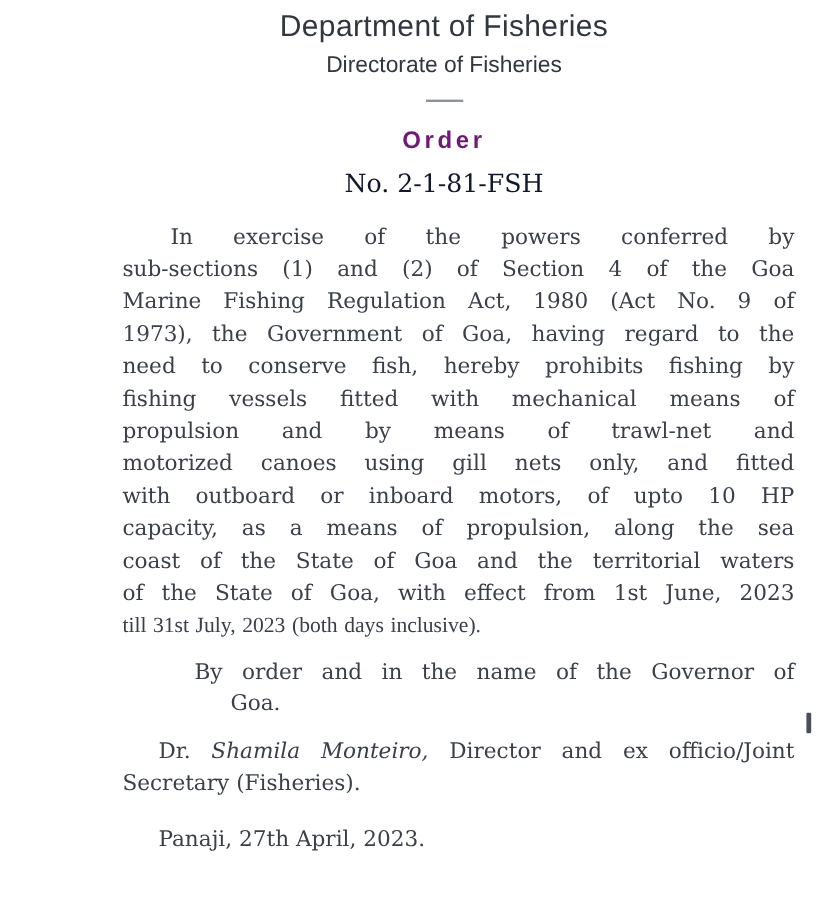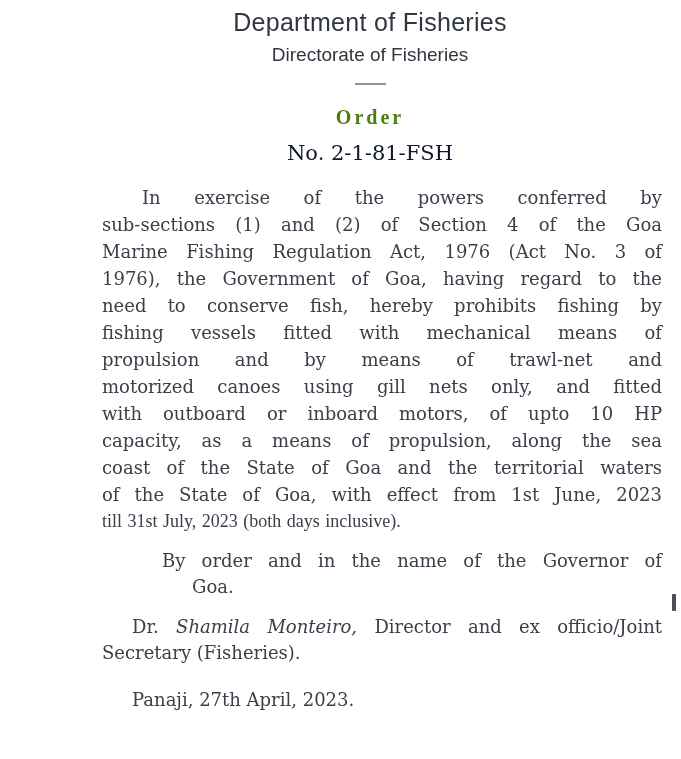--- a/index.html
+++ b/index.html
@@ -39,26 +39,26 @@
     color: #31373f;
   }
   .rule {
     width: 31px;
     height: 2px;
     margin: 16px auto 0 auto;
     background: #8d939a;
   }
   .order-heading {
     margin-top: 22px;
-    font-family: Liberation Serif, serif;
+    font-family: Liberation Sans, sans-serif;
     font-weight: bold;
     font-size: 20px;
     line-height: 21px;
     letter-spacing: 3px;
-    color: #4d7c0f;
+    color: #701a75;
   }
   .order-number {
     margin-top: 14px;
     font-size: 21px;
     line-height: 22px;
     color: #0f172a;
   }
   
   .doc-body {
     margin-left: 102px;
@@ -122,22 +122,22 @@
     <div class="rule"></div>
     <div class="order-heading">Order</div>
     <div class="order-number">No. 2-1-81-FSH</div>
   </header>
 
   <main class="doc-body">
 
     <div class="para">
         <div class="jline">In exercise of the powers conferred by</div>
         <div class="jline">sub-sections (1) and (2) of Section 4 of the Goa</div>
-        <div class="jline">Marine Fishing Regulation Act, 1976 (Act No. 3 of</div>
-        <div class="jline">1976), the Government of Goa, having regard to the</div>
+        <div class="jline">Marine Fishing Regulation Act, 1980 (Act No. 9 of</div>
+        <div class="jline">1973), the Government of Goa, having regard to the</div>
         <div class="jline">need to conserve fish, hereby prohibits fishing by</div>
         <div class="jline">fishing vessels fitted with mechanical means of</div>
         <div class="jline">propulsion and by means of trawl-net and</div>
         <div class="jline">motorized canoes using gill nets only, and fitted</div>
         <div class="jline">with outboard or inboard motors, of upto 10 HP</div>
         <div class="jline">capacity, as a means of propulsion, along the sea</div>
         <div class="jline">coast of the State of Goa and the territorial waters</div>
         <div class="jline">of the State of Goa, with effect from 1st June, 2023</div>
         <div class="jline">till 31st July, 2023 (both days inclusive).</div>
       </div>

